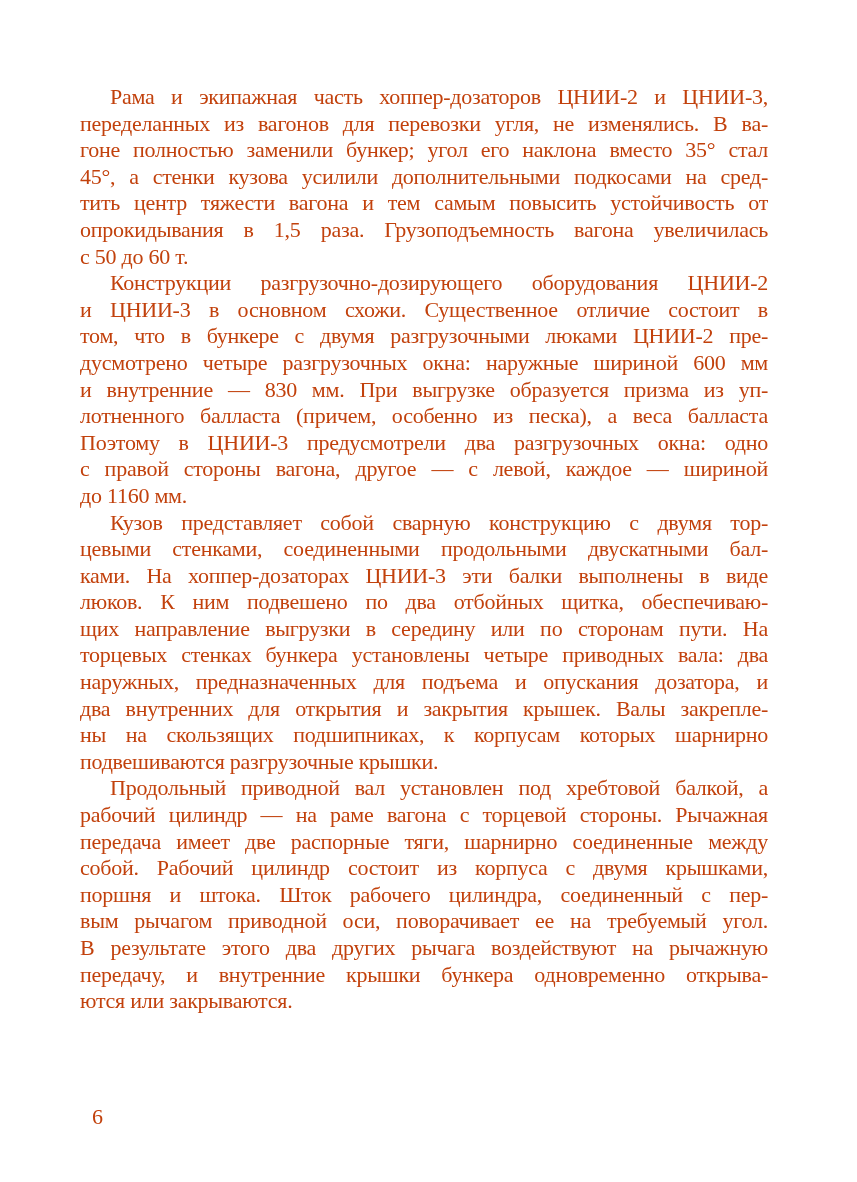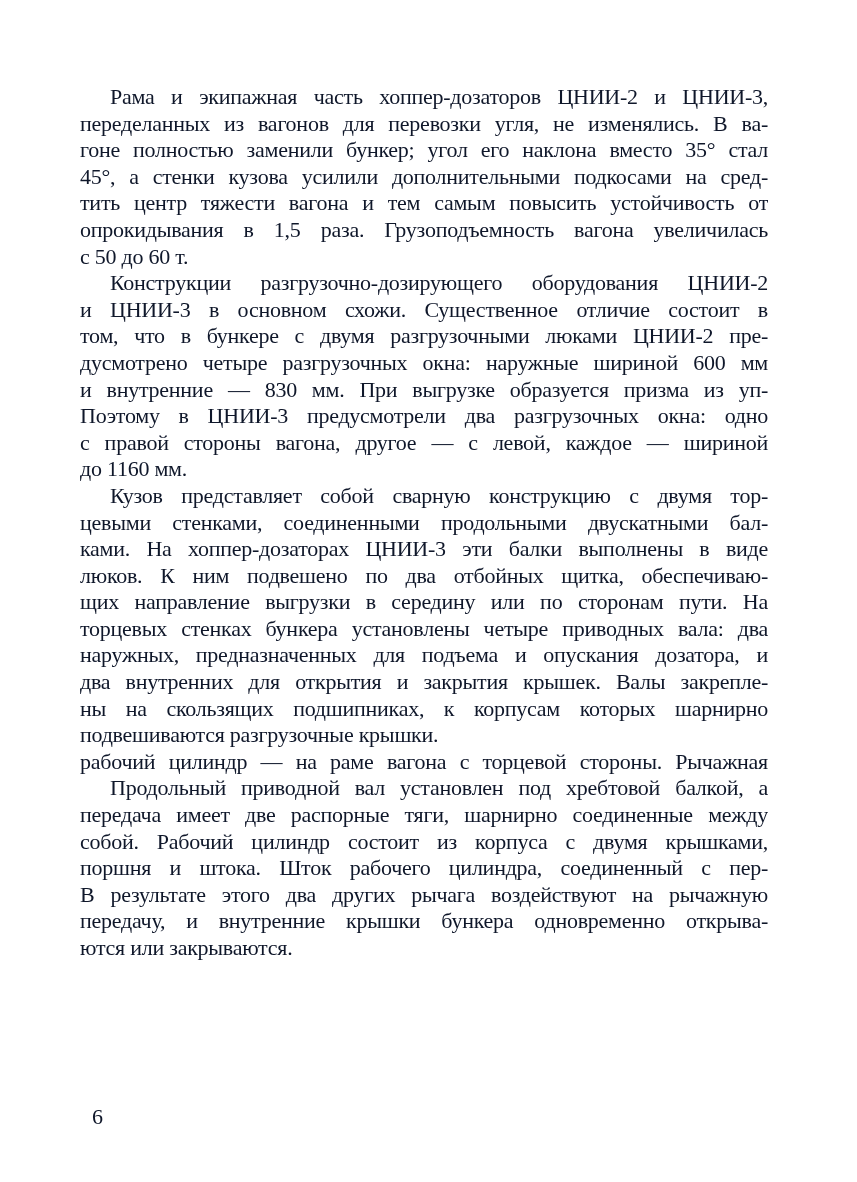--- a/index.html
+++ b/index.html
@@ -4,21 +4,21 @@
 <style>
   * { margin: 0; padding: 0; box-sizing: border-box; }
   html, body { background: #ffffff; }
   .page {
     position: relative;
     width: 857px;
     height: 1182px;
     background: #ffffff;
     overflow: hidden;
     font-family: "Liberation Serif", serif;
-    color: #0f172a;
+    color: #c2410c;
   }
   .text-block {
     position: absolute;
     left: 80px;
     top: 84px;
     width: 688px;
     font-size: 22px;
     line-height: 26.6px;
     letter-spacing: -0.25px;
   }
@@ -53,41 +53,43 @@
         <div class="line">тить центр тяжести вагона и тем самым повысить устойчивость от</div>
         <div class="line">опрокидывания в 1,5 раза. Грузоподъемность вагона увеличилась</div>
         <div class="line last">с 50 до 60 т.</div>
       </div>
       <div class="paragraph">
         <div class="line first">Конструкции разгрузочно-дозирующего оборудования ЦНИИ-2</div>
         <div class="line">и ЦНИИ-3 в основном схожи. Существенное отличие состоит в</div>
         <div class="line">том, что в бункере с двумя разгрузочными люками ЦНИИ-2 пре-</div>
         <div class="line">дусмотрено четыре разгрузочных окна: наружные шириной 600 мм</div>
         <div class="line">и внутренние — 830 мм. При выгрузке образуется призма из уп-</div>
+        <div class="line">лотненного балласта (причем, особенно из песка), а веса балласта</div>
         <div class="line">Поэтому в ЦНИИ-3 предусмотрели два разгрузочных окна: одно</div>
         <div class="line">с правой стороны вагона, другое — с левой, каждое — шириной</div>
         <div class="line last">до 1160 мм.</div>
       </div>
       <div class="paragraph">
         <div class="line first">Кузов представляет собой сварную конструкцию с двумя тор-</div>
         <div class="line">цевыми стенками, соединенными продольными двускатными бал-</div>
         <div class="line">ками. На хоппер-дозаторах ЦНИИ-3 эти балки выполнены в виде</div>
         <div class="line">люков. К ним подвешено по два отбойных щитка, обеспечиваю-</div>
         <div class="line">щих направление выгрузки в середину или по сторонам пути. На</div>
         <div class="line">торцевых стенках бункера установлены четыре приводных вала: два</div>
         <div class="line">наружных, предназначенных для подъема и опускания дозатора, и</div>
         <div class="line">два внутренних для открытия и закрытия крышек. Валы закрепле-</div>
         <div class="line">ны на скользящих подшипниках, к корпусам которых шарнирно</div>
         <div class="line last">подвешиваются разгрузочные крышки.</div>
       </div>
       <div class="paragraph">
+        <div class="line first">Продольный приводной вал установлен под хребтовой балкой, а</div>
         <div class="line">рабочий цилиндр — на раме вагона с торцевой стороны. Рычажная</div>
-        <div class="line first">Продольный приводной вал установлен под хребтовой балкой, а</div>
         <div class="line">передача имеет две распорные тяги, шарнирно соединенные между</div>
         <div class="line">собой. Рабочий цилиндр состоит из корпуса с двумя крышками,</div>
         <div class="line">поршня и штока. Шток рабочего цилиндра, соединенный с пер-</div>
+        <div class="line">вым рычагом приводной оси, поворачивает ее на требуемый угол.</div>
         <div class="line">В результате этого два других рычага воздействуют на рычажную</div>
         <div class="line">передачу, и внутренние крышки бункера одновременно открыва-</div>
         <div class="line last">ются или закрываются.</div>
       </div>
     </div>
   <div class="page-number">6</div>
 </div>
 
 </body></html>

